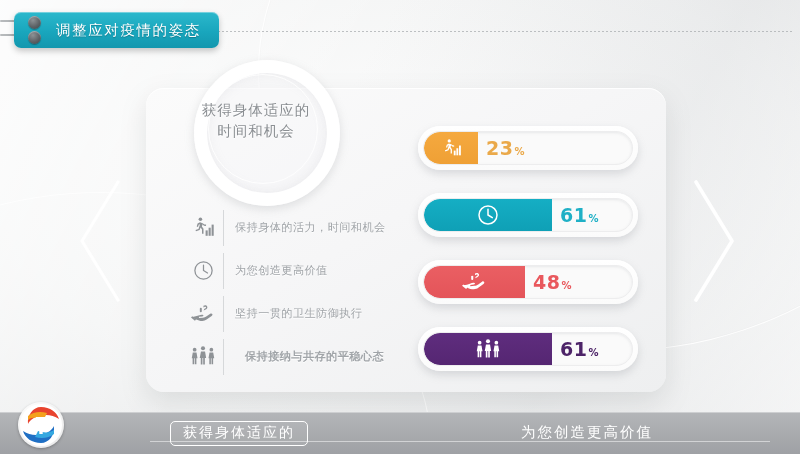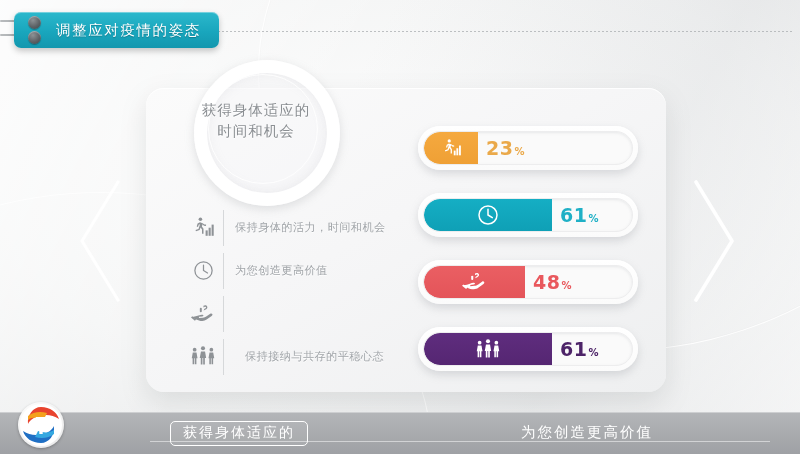--- a/index.html
+++ b/index.html
@@ -78,21 +78,21 @@
     color:#8b8f93;font-size:14.5px;line-height:21px;letter-spacing:1px;
     text-shadow:0 1px 0 rgba(255,255,255,.95);
   }
 
   
   .list{position:absolute;left:186px;top:206px;width:215px;z-index:5;}
   .row{position:relative;height:43px;display:flex;align-items:center;}
   .row .ico{width:34px;height:30px;display:flex;align-items:center;justify-content:center;color:#8e9296;flex:0 0 34px;}
   .row .sep{width:1px;height:36px;background:#d6d8da;margin:0 11px 0 3px;}
   .row .txt{color:#a1a5a9;font-size:11.2px;letter-spacing:.4px;white-space:nowrap;text-shadow:0 1px 0 rgba(255,255,255,.9);}
-  .row.indent .txt{padding-left:10px;}
+  .row.indent .txt{padding-left:10px;font-weight:bold;}
 
   
   .bars{position:absolute;left:418px;top:126px;width:220px;z-index:5;}
   .bar-slot{position:relative;height:44px;margin-bottom:23px;}
   .track{
     position:absolute;inset:0;border-radius:22px;
     background:linear-gradient(180deg,#ffffff 0%,#fbfbfb 100%);
     box-shadow:0 4px 9px rgba(140,145,150,.28), inset 0 1px 2px rgba(255,255,255,1);
   }
   .track-inner{
@@ -196,20 +196,21 @@
   <div class="row">
     <span class="ico">
       <svg width="26" height="22" viewBox="0 0 28 22" fill="currentColor" aria-hidden="true">
         <path d="M14.5 2.2c1.6-1 3.4-.6 4 .6.6 1.2-.1 2.6-1.6 3.3l-2.2 1 .6-1.6 1.2-.6c.6-.3.9-.9.7-1.3-.3-.5-1-.6-1.7-.2l-1 .6z"></path>
         <rect x="10.6" y="4.4" width="2.1" height="4.6" rx="1"></rect>
         <path d="M2.6 14.3c2.6-.4 4.8-.9 6.6-1.6 1.5-.6 2.6-1 3.6-1 1 0 1.7.3 1.7.9 0 .5-.5.9-1.3 1l-3.6.4.1 1.3 4.2-.3c1.5-.1 2.6-.5 4-1.5l3.9-2.8c.8-.6 1.8-.4 2.2.3.4.7.1 1.5-.7 2.1l-5.4 3.9c-1.4 1-2.8 1.5-4.6 1.5-2.6 0-4.6-.6-6.6-1.6l-3.3-1.6z"></path>
         <path d="M1.1 14.9l1.3-1.4 4.2 3.3-1.3 1.5z"></path>
       </svg>
     </span>
     <span class="sep"></span>
+    <span class="txt">坚持一贯的卫生防御执行</span>
   </div>
 
   <div class="row indent">
     <span class="ico">
       <svg width="26" height="23" viewBox="0 0 28 24" fill="currentColor" aria-hidden="true">
         <circle cx="5" cy="4.6" r="2"></circle>
         <path d="M3 7.6h4l1.1 6.2H6.9v6.6H5.2v-6.6H4.5v6.6H2.8v-6.6H1.9z"></path>
         <circle cx="14" cy="3.2" r="2.2"></circle>
         <path d="M11.8 6.5h4.4l1.2 7h-1.4v7.2h-1.8v-7.2h-.8v7.2h-1.8v-7.2h-1.1z"></path>
         <circle cx="23" cy="4.6" r="2"></circle>

